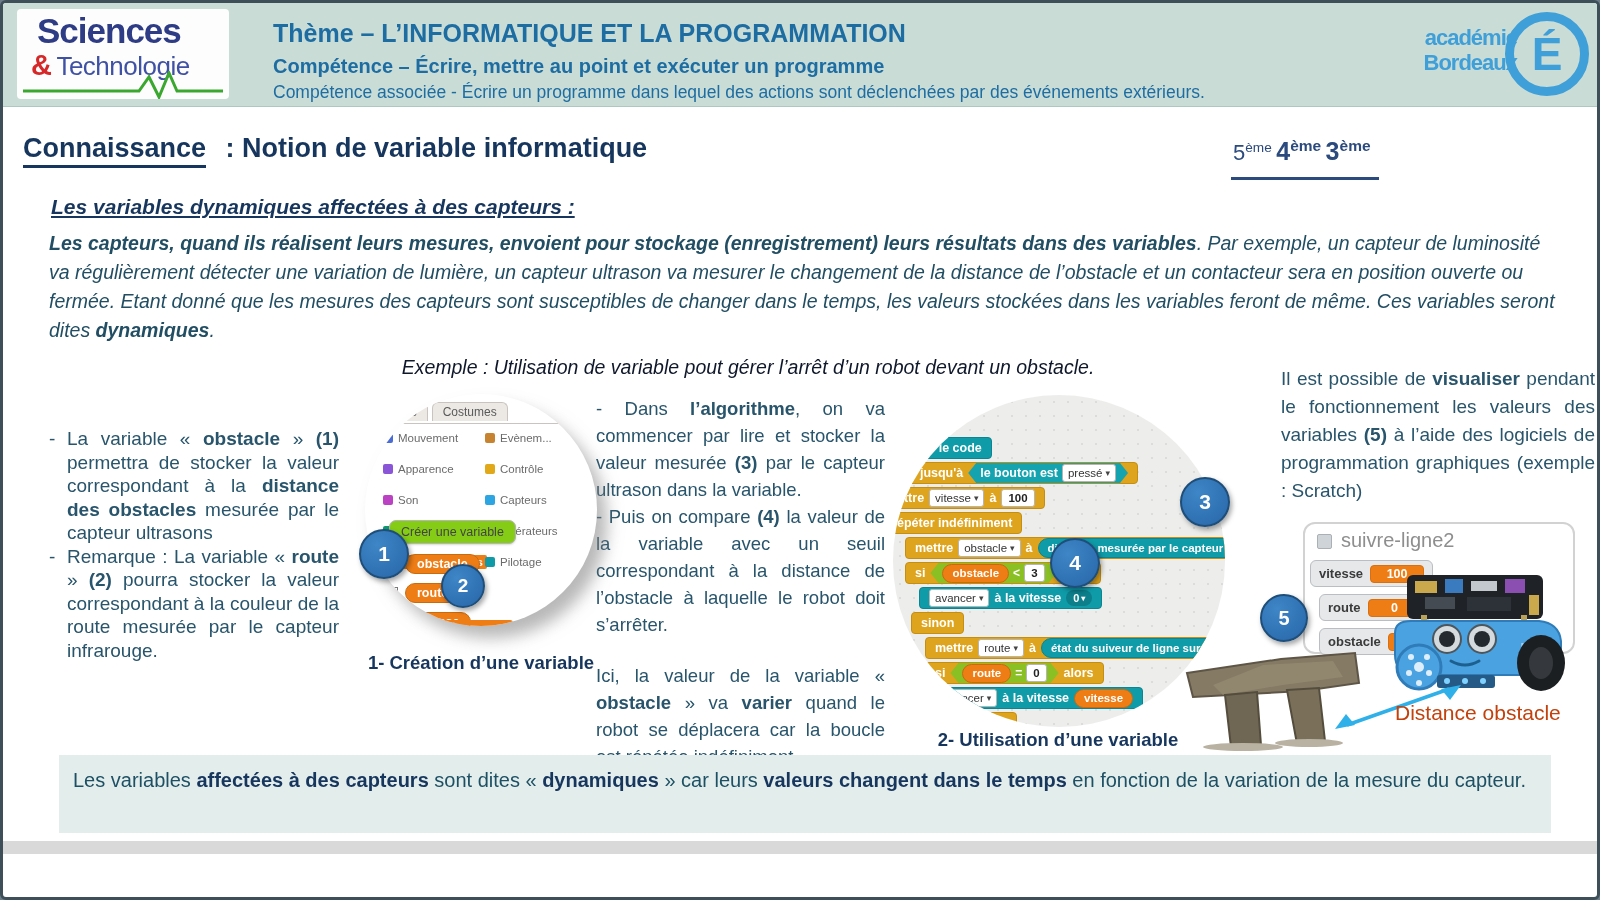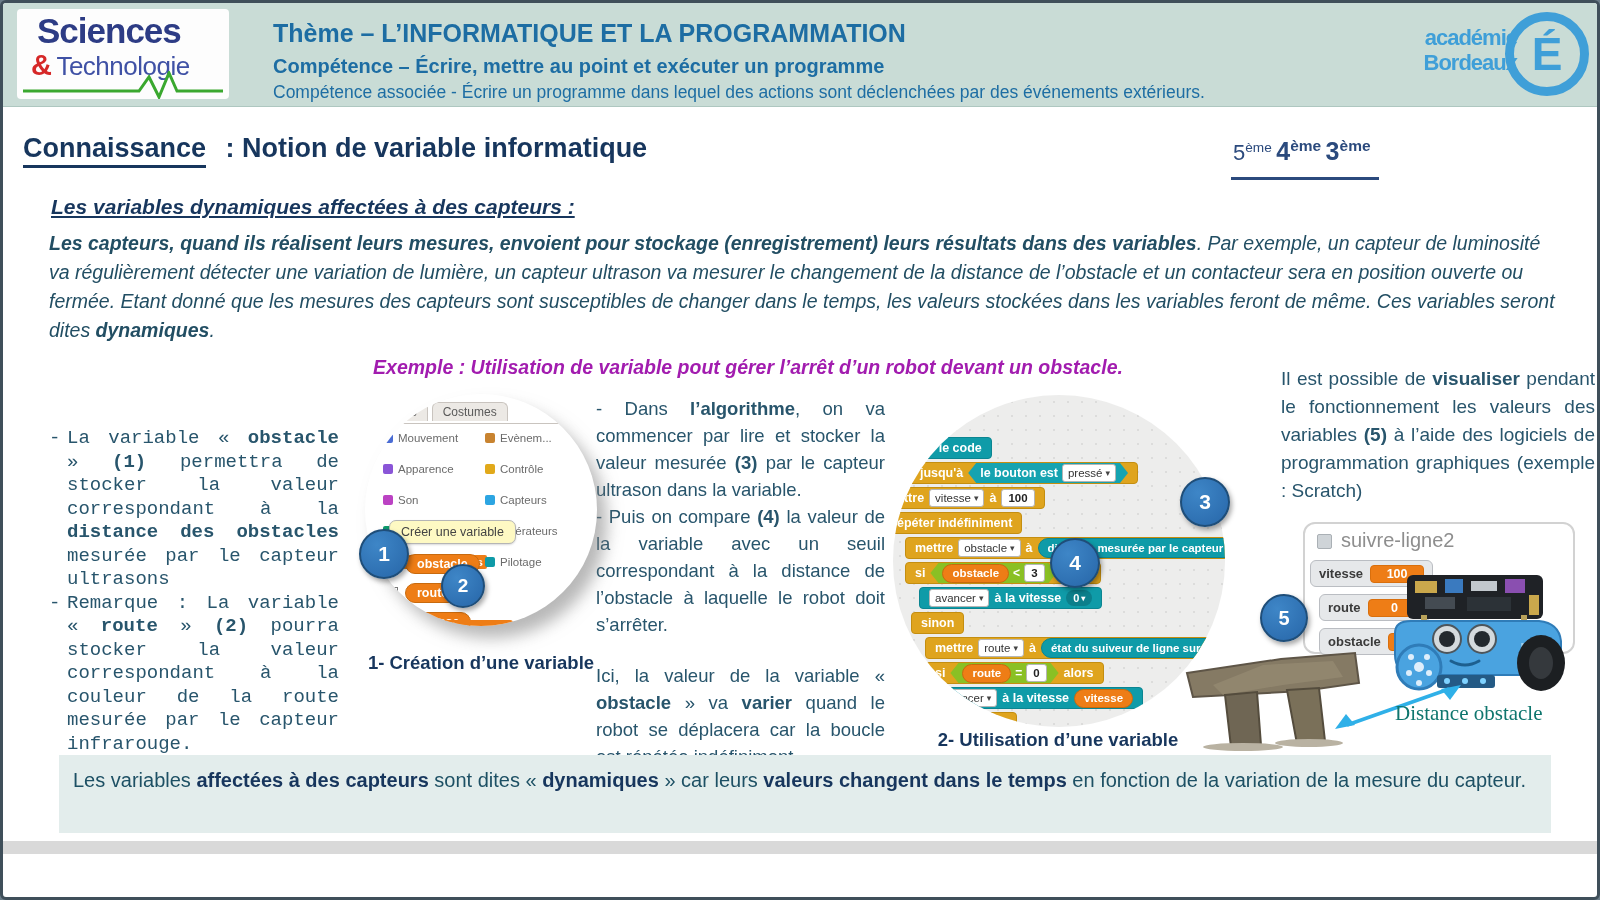--- a/index.html
+++ b/index.html
@@ -29,26 +29,26 @@
   .title-rest{margin-left:12px;}
   .grades{position:absolute;left:1230px;top:134px;color:#2b4a7d;white-space:nowrap;}
   .grade5{font-size:22px;}
   .grade43{font-size:25px;font-weight:700;}
   .grades sup{font-size:62%;}
   .grades-line{position:absolute;left:1228px;top:174px;width:148px;height:3px;background:#2b4a7d;}
 
   .section-heading{position:absolute;left:48px;top:192px;font-size:21px;font-weight:700;font-style:italic;
         color:#17365d;text-decoration:underline;}
   .intro{position:absolute;left:46px;top:226px;width:1508px;font-size:19.5px;font-style:italic;color:#224e63;line-height:29px;}
-  .example-line{position:absolute;left:0;top:353px;width:1490px;text-align:center;font-size:19.5px;font-weight:700;
-        font-style:italic;color:#a21caf;}
+  .example-line{position:absolute;left:0;top:353px;width:1490px;text-align:center;font-size:19.5px;font-weight:400;
+        font-style:italic;color:#0f172a;}
 
   
   .bullets{position:absolute;left:40px;top:424px;width:296px;font-size:19px;color:#28556c;line-height:23.5px;text-align:justify;}
-  .bullet{position:relative;padding-left:24px;font-family:Liberation Mono, monospace;}
+  .bullet{position:relative;padding-left:24px;}
   .bullet::before{content:"-";position:absolute;left:6px;top:0;}
   .midtext{position:absolute;left:593px;top:392px;width:289px;font-size:18.5px;color:#28556c;line-height:27px;text-align:justify;}
   .midtext .p3{margin-top:24px;}
   .righttext{position:absolute;left:1278px;top:362px;width:314px;font-size:19px;color:#28556c;line-height:28px;text-align:justify;}
 
   .caption{position:absolute;font-size:18.5px;font-weight:700;color:#17365d;text-align:center;}
   .caption1{left:350px;top:649px;width:256px;}
   .caption2{left:912px;top:726px;width:286px;}
 
   
@@ -58,21 +58,21 @@
   .s1-tab{background:#ece9e5;border:1px solid #c9c4bf;border-bottom:none;border-radius:6px 6px 0 0;
         font-size:12px;color:#5a5a5a;padding:2px 10px;}
   .s1-tabline{position:absolute;left:0;top:29px;width:100%;border-bottom:1px solid #c9c4bf;}
   .s1-cats{position:absolute;left:18px;top:37px;display:flex;gap:6px;}
   .s1-col{display:flex;flex-direction:column;gap:17px;width:96px;}
   .s1-cat{display:flex;align-items:center;gap:5px;font-size:11.5px;color:#6b6b6b;height:14px;white-space:nowrap;}
   .sq{width:10px;height:10px;border-radius:2px;flex:0 0 auto;}
   .sq-mouv{background:#4a6cd4;} .sq-app{background:#8a55d7;} .sq-son{background:#bb42c3;} .sq-stylo{background:#0e9a6c;}
   .sq-even{background:#c88330;} .sq-ctrl{background:#e1a91a;} .sq-capt{background:#2ca5e2;} .sq-oper{background:#5cb712;} .sq-pilo{background:#0e9aa7;}
   .s1-blocsvars{background:#ee7d16;color:#fff;font-weight:700;padding:1px 4px;border-radius:2px;font-size:11.5px;white-space:nowrap;}
-  .s1-create{position:absolute;left:24px;top:126px;background:#fef9c3;border:1px solid #b5b5b5;border-radius:7px;
+  .s1-create{position:absolute;left:24px;top:126px;background:#84cc16;border:1px solid #b5b5b5;border-radius:7px;
         font-size:12.5px;color:#444;padding:4px 11px;box-shadow:0 1px 2px rgba(0,0,0,.15);}
   .s1-vars{position:absolute;left:20px;top:160px;display:flex;flex-direction:column;gap:9px;}
   .s1-varrow{display:flex;align-items:center;gap:7px;}
   .cb{width:11px;height:11px;border:1px solid #777;background:#fff;font-size:10px;line-height:10px;color:#222;text-align:center;}
   .cb::after{content:"\2713";}
   .varpill{background:#ee7d16;border:1px solid #c86a0e;color:#fff;font-weight:700;font-size:12.5px;
         border-radius:10px;padding:2px 11px;}
   .s1-partial{position:absolute;left:56px;top:226px;width:92px;height:12px;background:#ee7d16;border-radius:3px 3px 0 0;}
 
   
@@ -122,21 +122,21 @@
         border-radius:6px;padding:1px 8px;height:23px;}
   .mon-name{font-size:13px;font-weight:700;color:#3a3a3a;}
   .mon-val{background:#ee7d16;border:1px solid #d96f0d;border-radius:4px;color:#fff;font-weight:700;font-size:12.5px;
         min-width:40px;text-align:center;padding:1px 6px;}
   .mon2,.mon3{margin-left:9px;}
 
   
   .dolmen{position:absolute;left:1180px;top:630px;z-index:4;}
   .robot{position:absolute;left:1378px;top:568px;z-index:4;}
   .arrow{position:absolute;left:1330px;top:676px;z-index:5;}
-  .distance-label{position:absolute;left:1392px;top:698px;font-size:21px;color:#0f766e;z-index:5;white-space:nowrap;font-family:Liberation Serif, serif;}
+  .distance-label{position:absolute;left:1392px;top:698px;font-size:21px;color:#c2410c;z-index:5;white-space:nowrap;}
 
   
   .summary{position:absolute;left:56px;top:752px;width:1492px;height:78px;background:#e3edec;box-sizing:border-box;
         padding:11px 14px;font-size:20px;line-height:28px;color:#1d5064;}
   .summary .b{color:#17365d;}
   .gray-strip{position:absolute;left:0;top:838px;width:100%;height:13px;background:#d9d9d9;}
   .footer{position:absolute;left:0;top:851px;width:100%;height:43px;background:#c9dcd6;}
   .footer-left{position:absolute;left:14px;top:0;line-height:41px;font-size:20.5px;color:#1d6da3;}
   .footer-right{position:absolute;right:14px;top:0;line-height:41px;font-size:20.5px;font-weight:700;color:#1d6da3;}
 </style>

